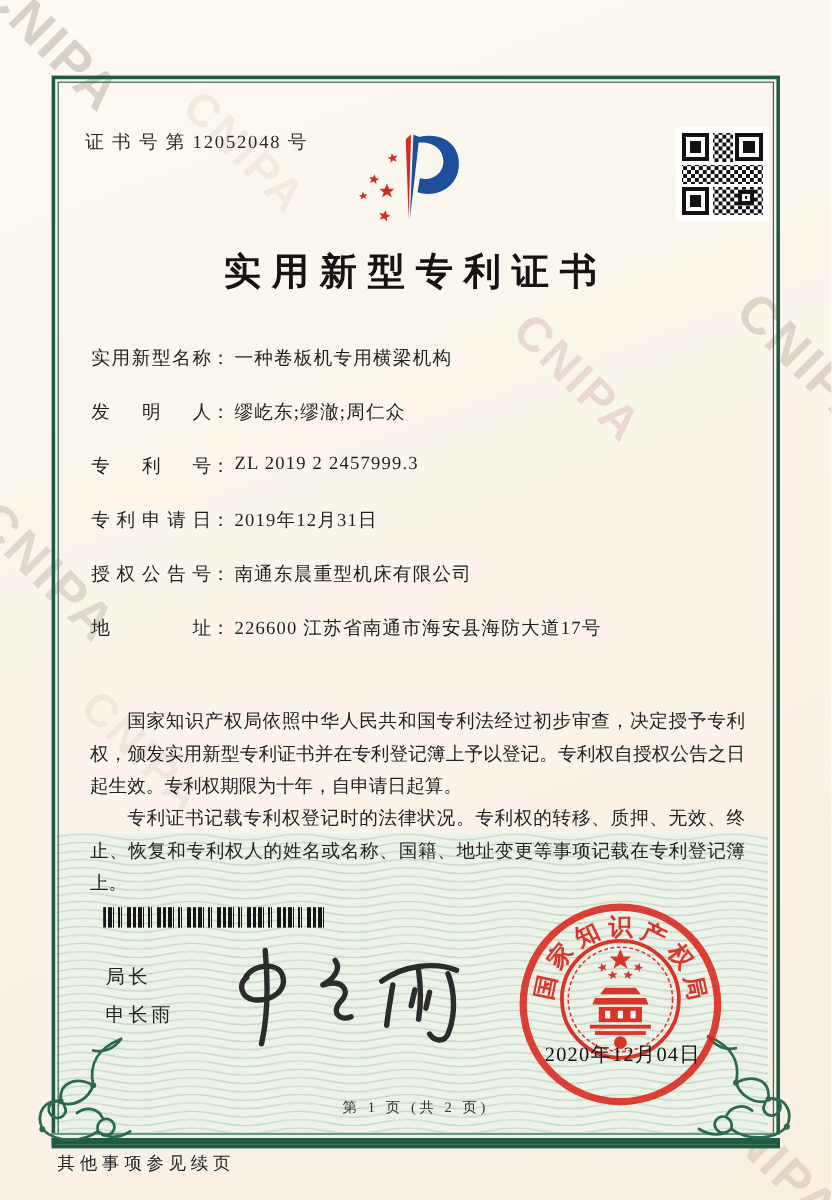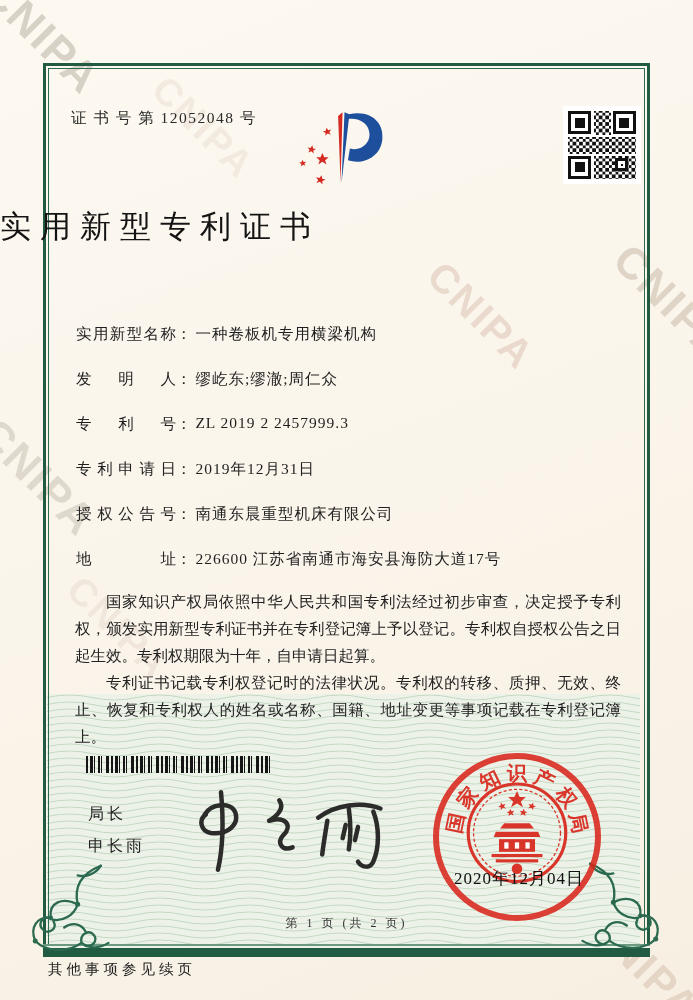--- a/index.html
+++ b/index.html
@@ -32,25 +32,25 @@
   .waves-zone svg{display:block;width:100%;height:100%;}
 
   .corner-flourish{position:absolute;width:88px;height:106px;}
   .corner-flourish.left{left:25px;top:860px;}
   .corner-flourish.right{left:578px;top:858px;transform:scaleX(-1);}
 
   
   .cert-no{position:absolute;left:71px;top:108px;font-size:15.5px;letter-spacing:1.5px;color:#2a2a2a;}
   .logo{position:absolute;left:290px;top:100px;width:108px;height:98px;}
   .qr{position:absolute;left:563px;top:106px;width:72px;height:72px;background:#fff;padding:3px;}
-  .doc-title{position:absolute;left:0;right:0;top:206px;text-align:left;
-       font-size:31px;font-weight:normal;letter-spacing:9px;color:#141414;}
-
-  
-  .fields{position:absolute;left:76px;top:288px;width:545px;font-size:15.5px;margin-top:36px;}
+  .doc-title{position:absolute;left:0;right:0;top:206px;text-align:center;
+       font-size:31px;font-weight:bold;letter-spacing:9px;color:#141414;}
+
+  
+  .fields{position:absolute;left:76px;top:288px;width:545px;font-size:15.5px;}
   .field-row{height:45px;white-space:nowrap;}
   .flabel{display:inline-block;width:100px;text-align:justify;text-align-last:justify;vertical-align:top;}
   .colon{display:inline-block;vertical-align:top;}
   .fvalue{display:inline-block;letter-spacing:1px;vertical-align:top;}
   .two-col .pair{display:inline-block;white-space:nowrap;}
   .two-col .pair.first{width:280px;}
 
   
   .body-text{position:absolute;left:75px;top:588px;width:546px;font-size:15.5px;line-height:27px;
        text-align:justify;color:#222;}

